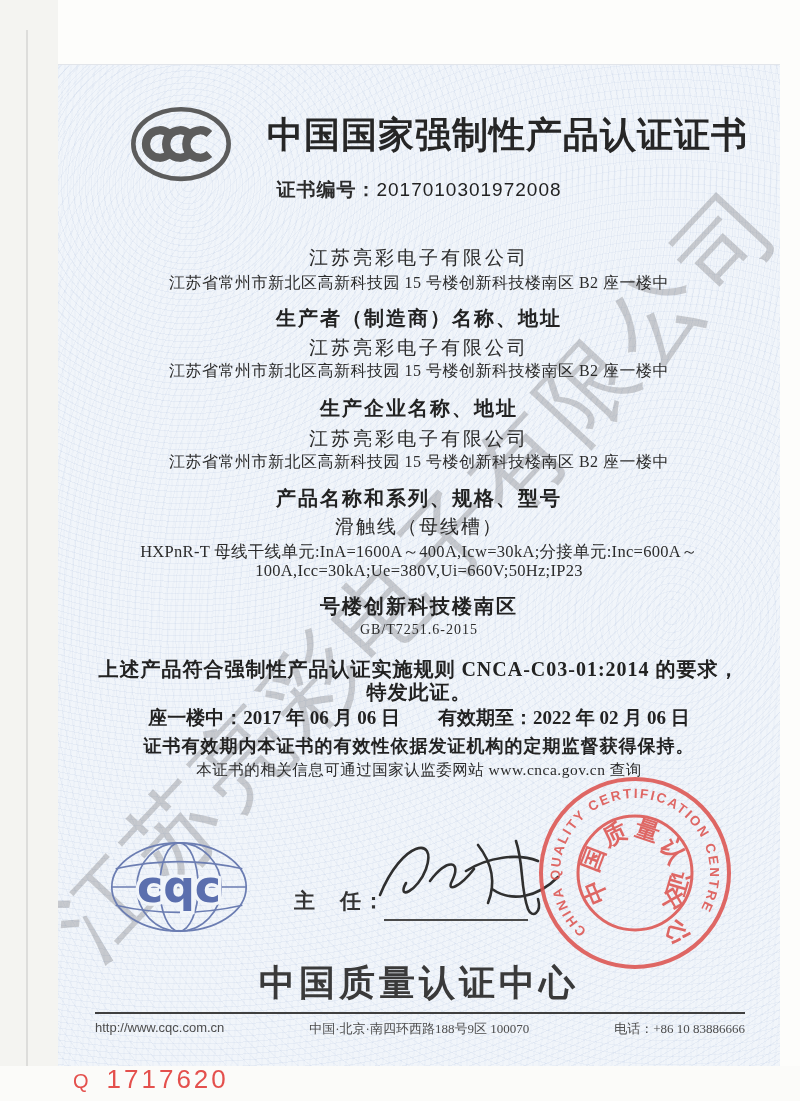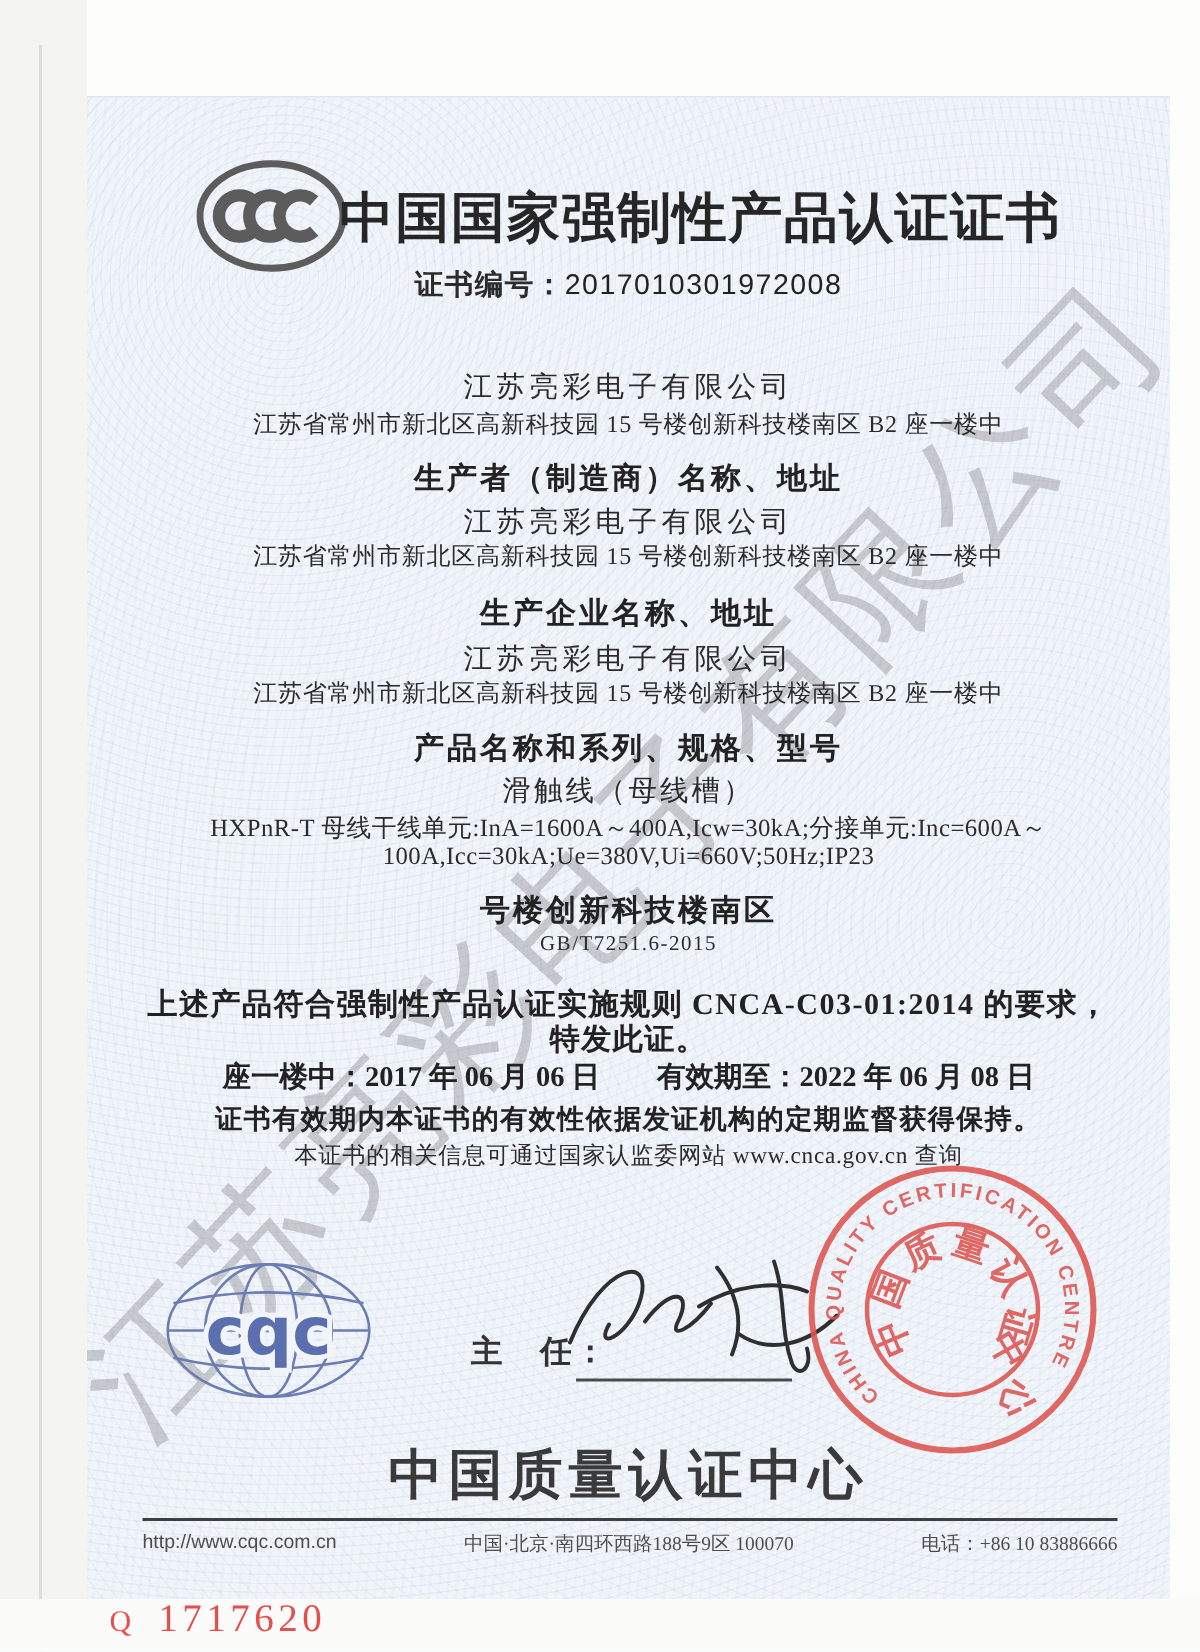--- a/index.html
+++ b/index.html
@@ -27,21 +27,21 @@
     font-size:94px;letter-spacing:7px;color:rgba(118,118,120,0.34);
     transform:rotate(-47deg);transform-origin:47px 50%;
     font-family:"Liberation Serif", serif;z-index:1;pointer-events:none;
   }
 
   .content{position:absolute;left:0;top:0;width:722px;height:1002px;z-index:2;}
 
   .ccc-logo{position:absolute;left:68px;top:38px;width:110px;height:82px;}
 
   .cert-title{
-    position:absolute;left:128px;top:56px;width:562px;text-align:center;
+    position:absolute;left:128px;top:46px;width:562px;text-align:right;
     font-family:Liberation Serif, serif;font-weight:bold;
     font-size:36px;color:#262626;letter-spacing:1px;
   }
 
   .row{position:absolute;left:16px;width:690px;text-align:center;color:#2b2b2b;}
   .certno{top:112px;font-size:19px;}
   .certno .lbl{font-weight:bold;letter-spacing:1px;}
   .certno .val{font-family:"Liberation Sans", sans-serif;letter-spacing:1px;color:#222;}
 
   .h-sec{font-size:20px;font-weight:bold;letter-spacing:2px;color:#222;}
@@ -53,21 +53,21 @@
   .comp{font-size:20px;font-weight:bold;letter-spacing:1px;color:#222;}
   .dates{top:640px;font-size:19px;font-weight:bold;color:#222;}
   .dates .gap{display:inline-block;width:38px;}
   .note-bold{top:669px;font-size:18px;font-weight:bold;letter-spacing:1px;color:#222;}
   .note{top:695px;font-size:15.5px;letter-spacing:0.5px;}
 
   .cqc-logo{position:absolute;left:48px;top:774px;width:146px;height:96px;}
 
   .director{
     position:absolute;left:236px;top:822px;font-size:21px;font-weight:bold;
-    letter-spacing:2px;color:#333;margin-left:20px;
+    letter-spacing:2px;color:#333;
   }
   .sig-line{position:absolute;left:326px;top:854px;width:144px;height:2px;background:#4a4a4a;}
   .signature{position:absolute;left:308px;top:764px;width:210px;height:96px;}
 
   .stamp{position:absolute;left:477px;top:708px;width:200px;height:200px;opacity:0.88;}
 
   .org-name{
     top:894px;font-family:"Liberation Sans", sans-serif;font-weight:bold;
     font-size:36px;letter-spacing:4px;color:#3a3a3a;
   }
@@ -75,21 +75,21 @@
   .rule{position:absolute;left:37px;top:947px;width:650px;height:2px;background:#3f3f3f;}
   .footer{
     position:absolute;left:37px;top:955px;width:650px;display:flex;
     justify-content:space-between;align-items:flex-start;
     font-family:"Liberation Sans", sans-serif;font-size:13px;color:#4c4c4c;
   }
   .footer .cell-mid{font-family:"Liberation Serif", serif;}
 
   .serial{
     position:absolute;left:73px;top:1064px;z-index:3;
-    font-family:Liberation Serif, serif;color:#e4504d;
+    font-family:Liberation Sans, sans-serif;color:#e4504d;
   }
   .serial .pfx{font-size:20px;margin-right:16px;letter-spacing:2px;}
   .serial .num{font-size:26px;letter-spacing:3px;}
 </style>
 </head>
 <body>
 
 <div class="scan-left-strip"></div>
 <div class="scan-edge-line"></div>
 
@@ -130,21 +130,21 @@
     <div class="row spec" style="top:476px">HXPnR-T 母线干线单元:InA=1600A～400A,Icw=30kA;分接单元:Inc=600A～</div>
     <div class="row spec" style="top:496px">100A,Icc=30kA;Ue=380V,Ui=660V;50Hz;IP23</div>
 
     <div class="row h-sec" style="top:528px">号楼创新科技楼南区</div>
     <div class="row std" style="top:557px">GB/T7251.6-2015</div>
 
     <div class="row comp" style="top:591px">上述产品符合强制性产品认证实施规则 CNCA-C03-01:2014 的要求，</div>
     <div class="row comp" style="top:614px">特发此证。</div>
 
     <div class="row dates">
-      <span>座一楼中：</span><span>2017 年 06 月 06 日</span><span class="gap"></span><span>有效期至：</span><span>2022 年 06 月 08 日</span>
+      <span>座一楼中：</span><span>2017 年 06 月 06 日</span><span class="gap"></span><span>有效期至：</span><span>2022 年 02 月 06 日</span>
     </div>
 
     <div class="row note">本证书的相关信息可通过国家认监委网站 www.cnca.gov.cn 查询</div>
     <div class="row note-bold">证书有效期内本证书的有效性依据发证机构的定期监督获得保持。</div>
 
     <svg class="cqc-logo" viewBox="0 0 150 100">
       <g fill="none" stroke="#6b7db2" stroke-width="1.8">
         <ellipse cx="75" cy="50" rx="70" ry="46"></ellipse>
         <ellipse cx="75" cy="50" rx="44" ry="46"></ellipse>
         <ellipse cx="75" cy="50" rx="20" ry="46"></ellipse>

